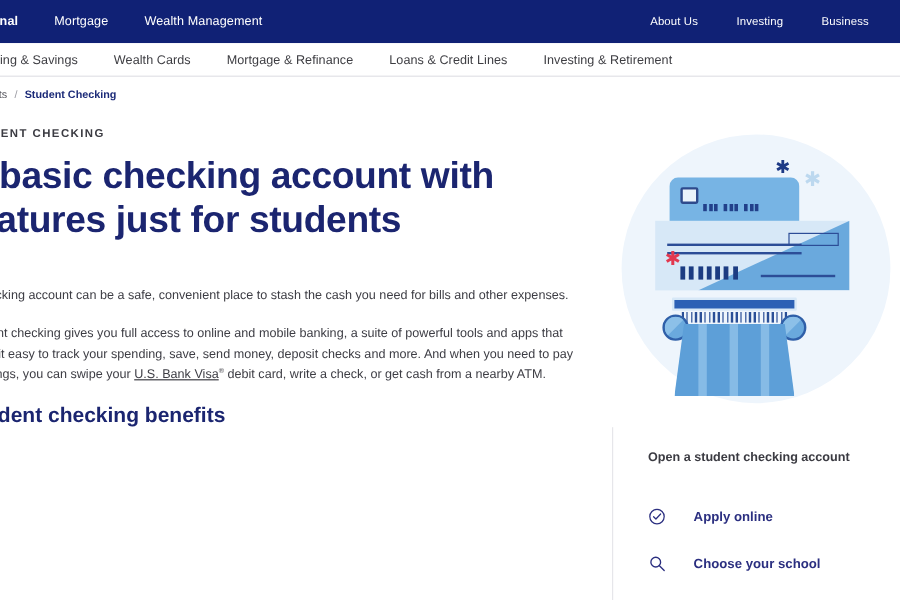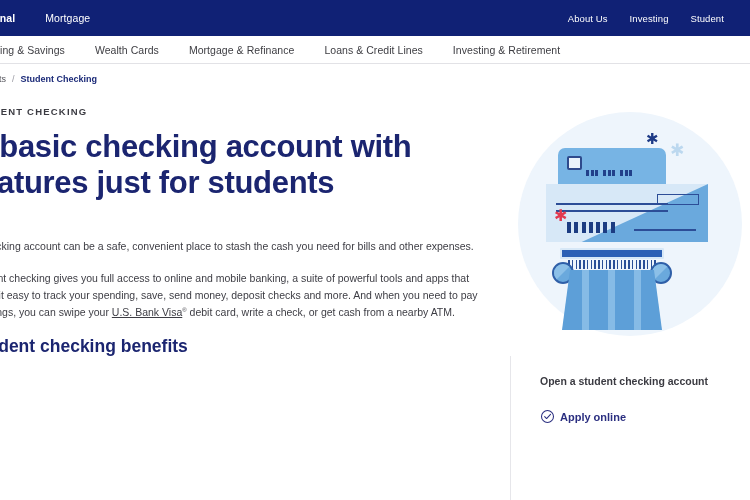--- a/index.html
+++ b/index.html
@@ -25,21 +25,21 @@
   }
   .topnav-left {
     display: flex;
     align-items: center;
     gap: 30px;
     margin-left: -30px;   
   }
   .topnav-right {
     display: flex;
     align-items: center;
-    gap: 22px;
+    gap: 32px;
   }
   .topnav-item {
     position: relative;
     color: #ffffff;
     font-size: 10.5px;
     letter-spacing: .1px;
     white-space: nowrap;
     cursor: pointer;
     padding: 11px 0;
   }
@@ -225,26 +225,26 @@
   
   .rail {
     position: absolute;
     left: 540px; top: 375px;
     width: 210px;
   }
   .rail-title {
     font-size: 10.5px;
     font-weight: bold;
     color: #3b3b42;
-    margin-bottom: 22px;
+    margin-bottom: 36px;
   }
   .rail-link {
     display: flex;
     align-items: center;
-    gap: 5px;
+    gap: 23px;
     margin-bottom: 24px;
     cursor: pointer;
   }
   .rail-ico { width: 15px; height: 15px; flex: 0 0 15px; color: #2b2f80; }
   .rail-ico svg { display: block; width: 15px; height: 15px; }
   .rail-label {
     font-size: 11px;
     font-weight: bold;
     color: #2b2f80;
   }
@@ -261,30 +261,33 @@
 
 <div class="topnav">
   <div class="topnav-left">
     <div class="topnav-item active">
       <span>Personal</span>
       
     </div>
     <div class="topnav-item">
       <span>Mortgage</span>
     </div>
+    <div class="topnav-item">
+      <span>Wealth Management</span>
+    </div>
   </div>
   <div class="topnav-right">
     <div class="topnav-item small">
       <span>About Us</span>
     </div>
     <div class="topnav-item small">
       <span>Investing</span>
     </div>
     <div class="topnav-item small">
-      <span>Student</span>
+      <span>Business</span>
     </div>
   </div>
 </div>
 
 <div class="subnav">
   <div class="subnav-item">
     <span>Checking &amp; Savings</span>
   </div>
   <div class="subnav-item">
     <span>Wealth Cards</span>
@@ -408,13 +411,22 @@
   <div class="rail-link">
     <span class="rail-ico">
       <svg viewBox="0 0 20 20" fill="none" stroke="currentColor" stroke-width="1.4">
         <circle cx="10" cy="10" r="8"></circle>
         <path d="M6.2 10.1l2.6 2.6 5.2-5.6" stroke-linecap="round" stroke-linejoin="round"></path>
       </svg>
     </span>
     <span class="rail-label">Apply online</span>
   </div>
 
+  <div class="rail-link">
+    <span class="rail-ico">
+      <svg viewBox="0 0 20 20" fill="none" stroke="currentColor" stroke-width="1.5">
+        <circle cx="8.6" cy="8.6" r="5.4"></circle>
+        <path d="M12.7 12.7L18 18" stroke-linecap="round"></path>
+      </svg>
+    </span>
+    <span class="rail-label">Choose your school</span>
+  </div>
 </div>
 
 </body></html>

